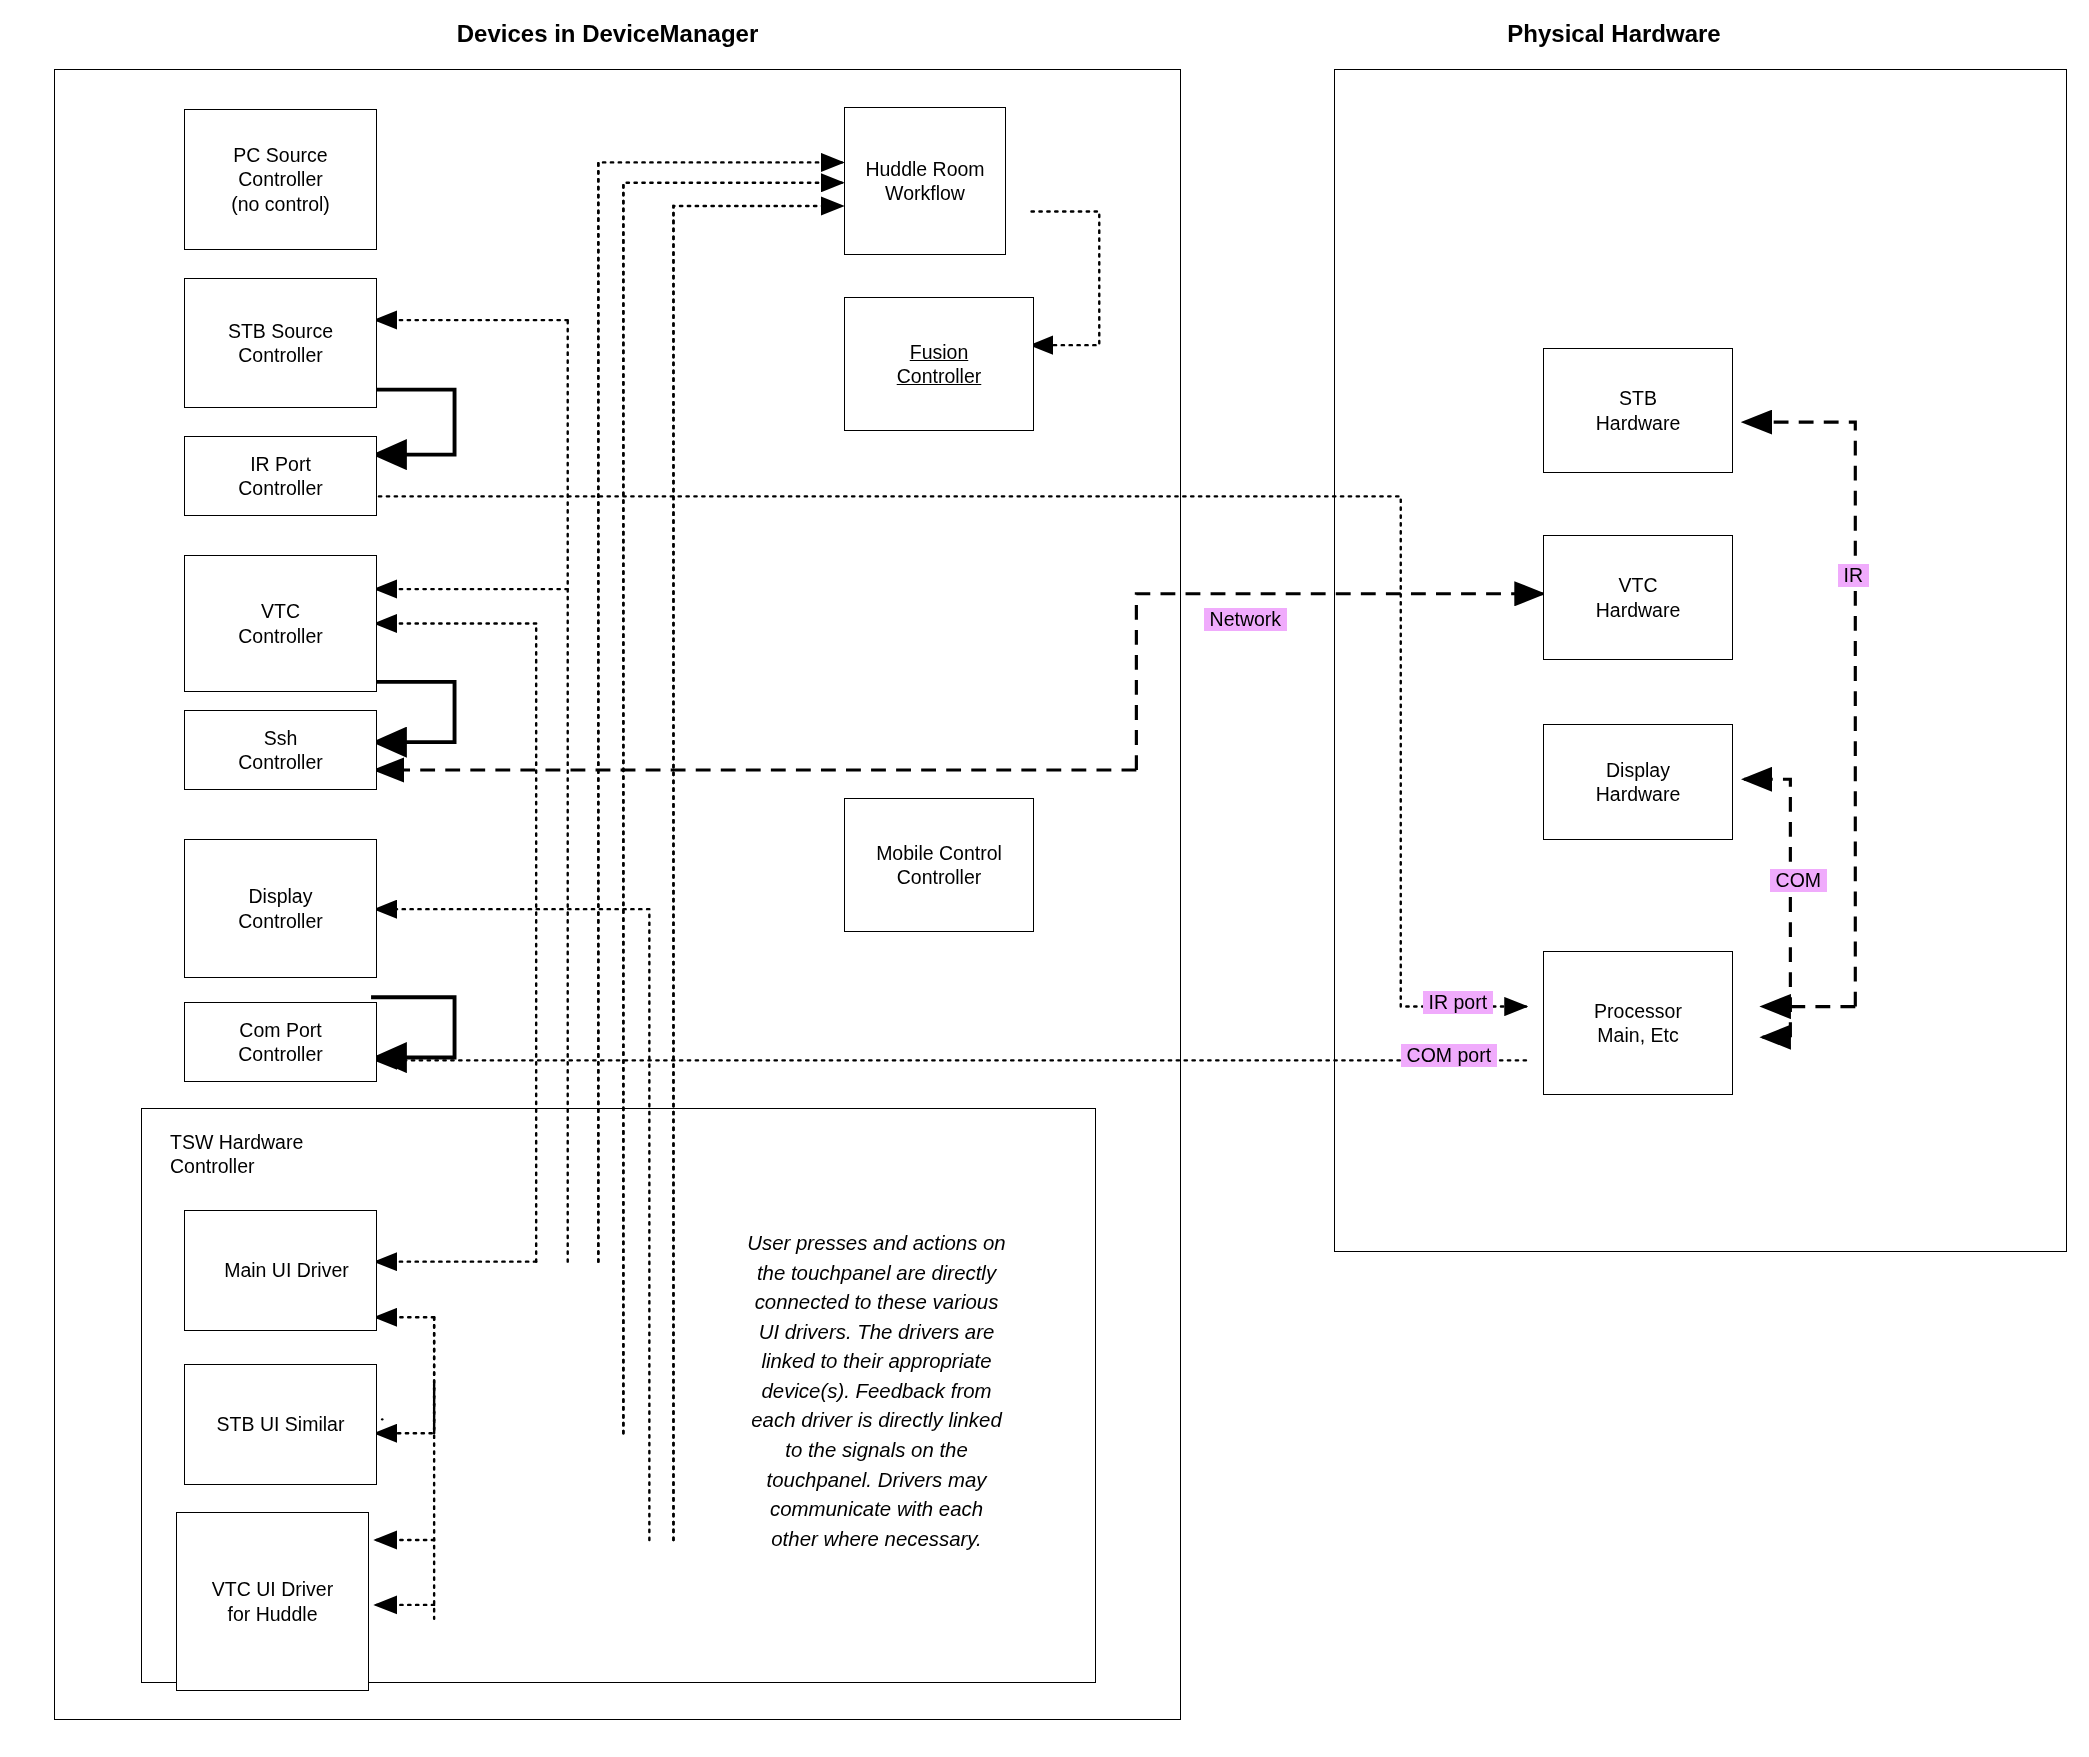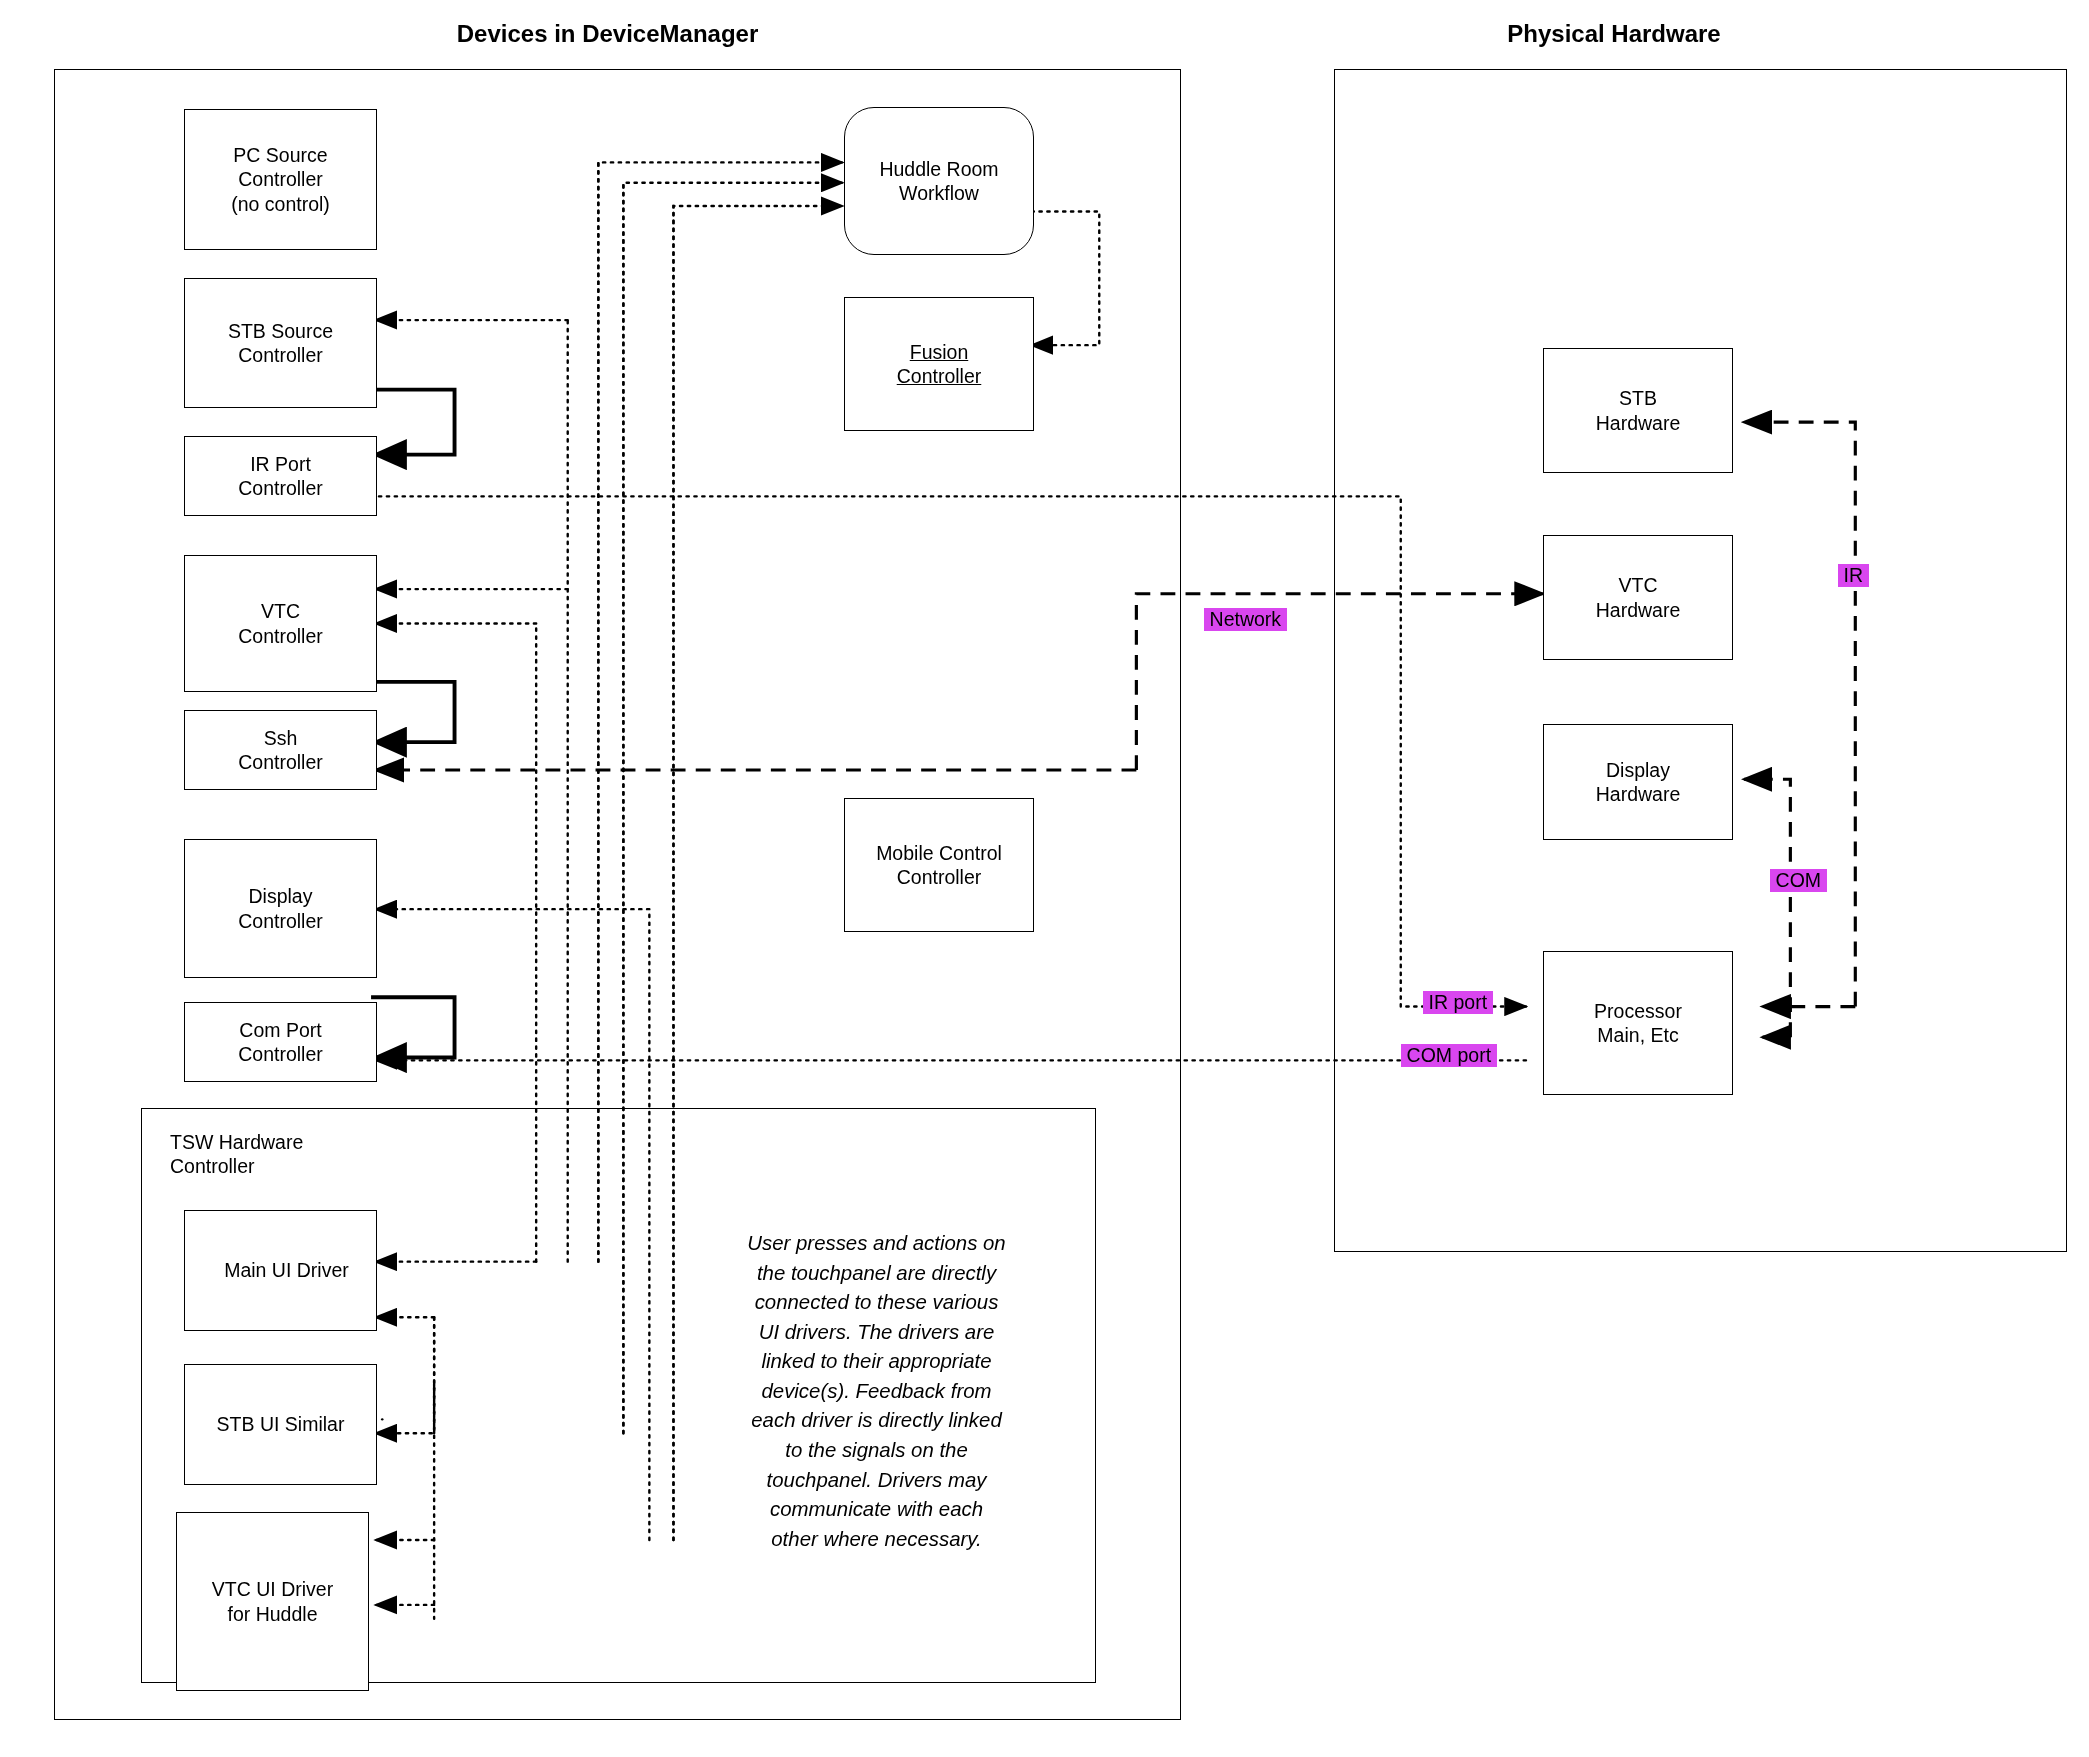--- a/index.html
+++ b/index.html
@@ -72,21 +72,21 @@
     font-size: 20.4px;
     line-height: 1.45;
     text-align: left;
     white-space: pre-line;
     z-index: 6;
     font-style: italic;
   }
   .edge-label {
     position: absolute;
     font-size: 19.5px;
-    background: #d946ef;
+    background: #f0abfc;
     padding: 0 5.6px;
     white-space: nowrap;
     z-index: 7;
   }
   svg.wires {
     position: absolute;
     left: 0;
     top: 0;
     width: 2090px;
     height: 1758px;
@@ -185,21 +185,21 @@
 
   <div class="box" style="left:184px; top:710px; width:193px; height:80px;">Ssh
 Controller</div>
 
   <div class="box" style="left:184px; top:839px; width:193px; height:139px;">Display
 Controller</div>
 
   <div class="box" style="left:184px; top:1002px; width:193px; height:80px;">Com Port
 Controller</div>
 
-  <div class="box" style="left:844px; top:107px; width:190px; height:148px;border-radius:30px;">Huddle Room
+  <div class="box" style="left:844px; top:107px; width:162px; height:148px;">Huddle Room
 Workflow</div>
 
   <div class="box" style="left:844px; top:297px; width:190px; height:134px;text-decoration:underline;">Fusion
 Controller</div>
 
   <div class="box" style="left:844px; top:798px; width:190px; height:134px;">Mobile Control
 Controller</div>
 
 
   <div class="group-box" style="left:141px; top:1108px; width:955px; height:575px;"></div>

